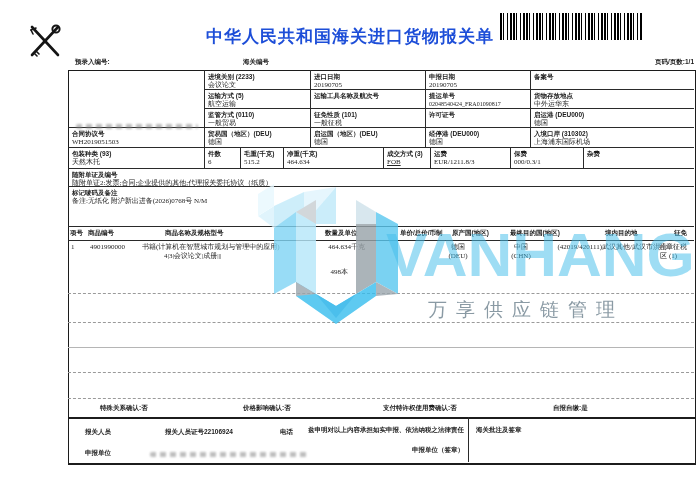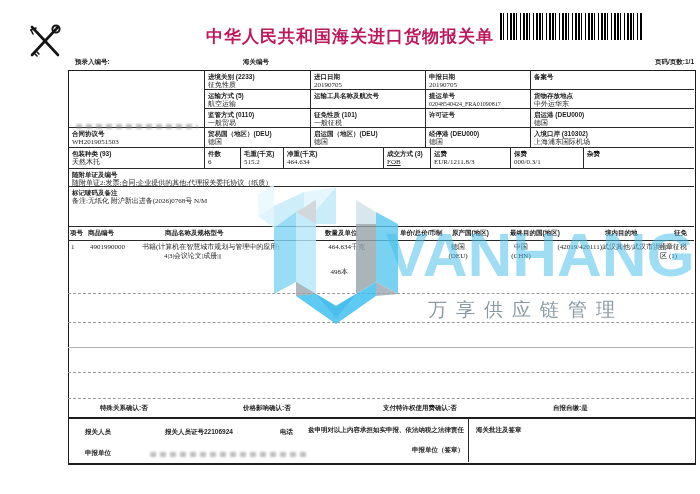--- a/index.html
+++ b/index.html
@@ -7,21 +7,21 @@
         font-family:"Liberation Sans",sans-serif;}
   .lab{position:absolute;font:bold 6.5px/8px "Liberation Sans",sans-serif;color:#1b1b1b;white-space:nowrap;}
   .val{position:absolute;font:7px/9px "Liberation Serif",serif;color:#242424;white-space:nowrap;}
   .wrapval{white-space:normal;}
   .hline{position:absolute;height:0;border-top:1px solid #2a2a2a;}
   .hline.faint{border-top:1px dashed #9a9a9a;}
   .hline.soft{border-top:1px solid #b5b5b5;}
   .vline{position:absolute;width:0;border-left:1px solid #2a2a2a;}
   .box{position:absolute;border:1.5px solid #1c1c1c;}
   .title{position:absolute;left:0;right:0;top:27px;text-align:center;
-         font:bold 17px/20px "Liberation Sans",sans-serif;color:#be185d;letter-spacing:1px;}
+         font:bold 17px/20px "Liberation Sans",sans-serif;color:#1d4ed8;letter-spacing:1px;}
   .meta{position:absolute;font:bold 6.5px/8px "Liberation Sans",sans-serif;color:#1b1b1b;}
   .barcode{position:absolute;left:500px;top:13px;width:142px;height:27px;
     background:repeating-linear-gradient(90deg,#000 0,#000 2px,#fff 2px,#fff 3px,#000 3px,#000 4px,#fff 4px,#fff 7px,#000 7px,#000 8px,#fff 8px,#fff 9.5px,#000 9.5px,#000 12px,#fff 12px,#fff 13px);}
   .redact{position:absolute;height:5px;border-radius:2px;background:
     repeating-linear-gradient(90deg,#8a8a8a 0,#8a8a8a 6px,transparent 6px,transparent 10px);
     filter:blur(1px);opacity:.55;}
   .wm{position:absolute;pointer-events:none;z-index:6;}
   .wm-brand{left:386px;top:220px;font:bold 62px/70px "Liberation Sans",sans-serif;
             color:rgba(69,189,234,.52);letter-spacing:0px;}
   .wm-sub{left:428px;top:298px;font:normal 19px/24px "Liberation Sans",sans-serif;
@@ -81,21 +81,21 @@
   <div class="hline faint" style="left:68px;top:293px;width:626px;"></div>
   <div class="hline faint" style="left:68px;top:322px;width:626px;"></div>
   <div class="hline soft" style="left:68px;top:347px;width:626px;"></div>
   <div class="hline faint" style="left:68px;top:372px;width:626px;"></div>
   <div class="hline faint" style="left:68px;top:398px;width:626px;"></div>
   <div class="vline" style="left:468px;top:417px;height:45px;"></div>
 
   <div class="redact" style="left:76px;top:124px;width:122px;"></div>
 
   <div class="lab" style="left:208px;top:73px;">进境关别 (2233)</div>
-  <div class="val" style="left:208px;top:81px;">征免性质</div>
+  <div class="val" style="left:208px;top:81px;">会议论文</div>
   <div class="lab" style="left:314px;top:73px;">进口日期</div>
   <div class="val" style="left:314px;top:81px;">20190705</div>
   <div class="lab" style="left:429px;top:73px;">申报日期</div>
   <div class="val" style="left:429px;top:81px;">20190705</div>
   <div class="lab" style="left:534px;top:73px;">备案号</div>
 
   <div class="lab" style="left:208px;top:92px;">运输方式 (5)</div>
   <div class="val" style="left:208px;top:100px;">航空运输</div>
   <div class="lab" style="left:314px;top:92px;">运输工具名称及航次号</div>
   <div class="lab" style="left:429px;top:92px;">提运单号</div>

